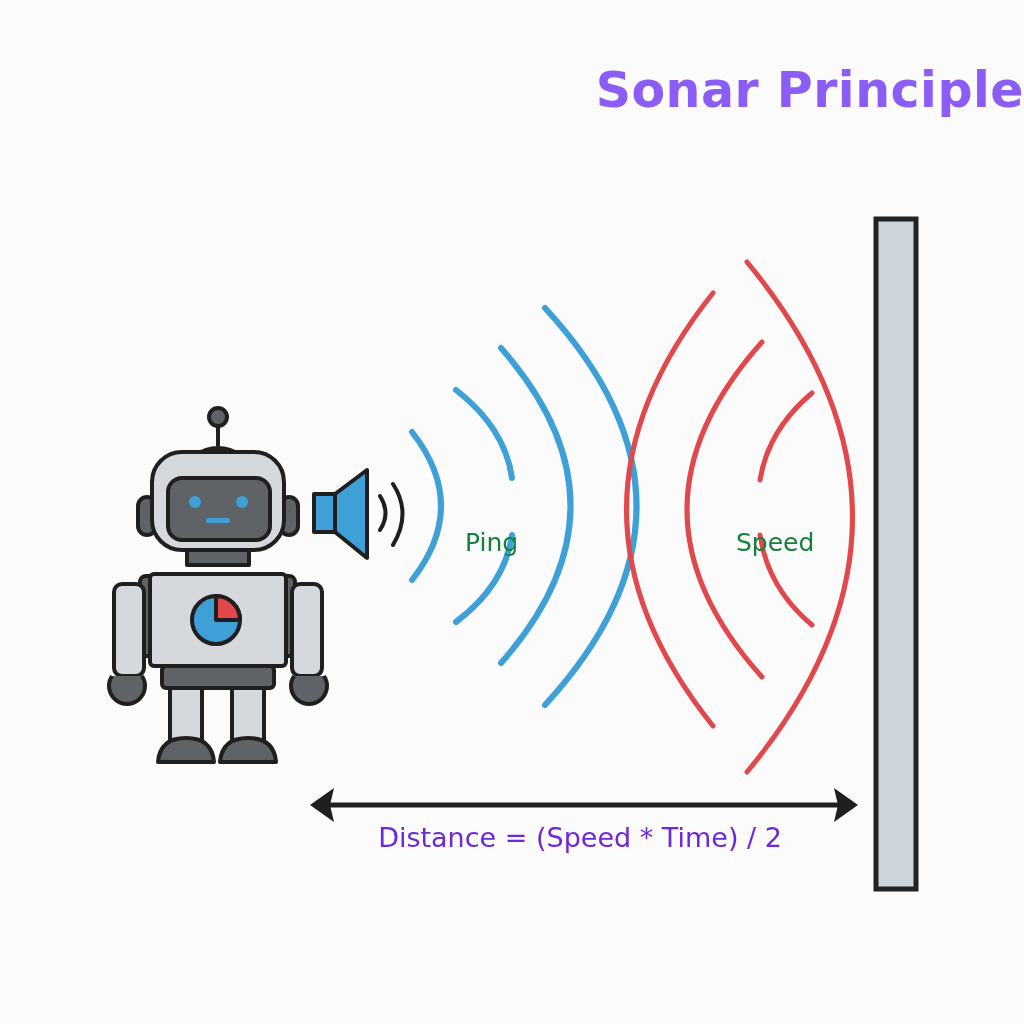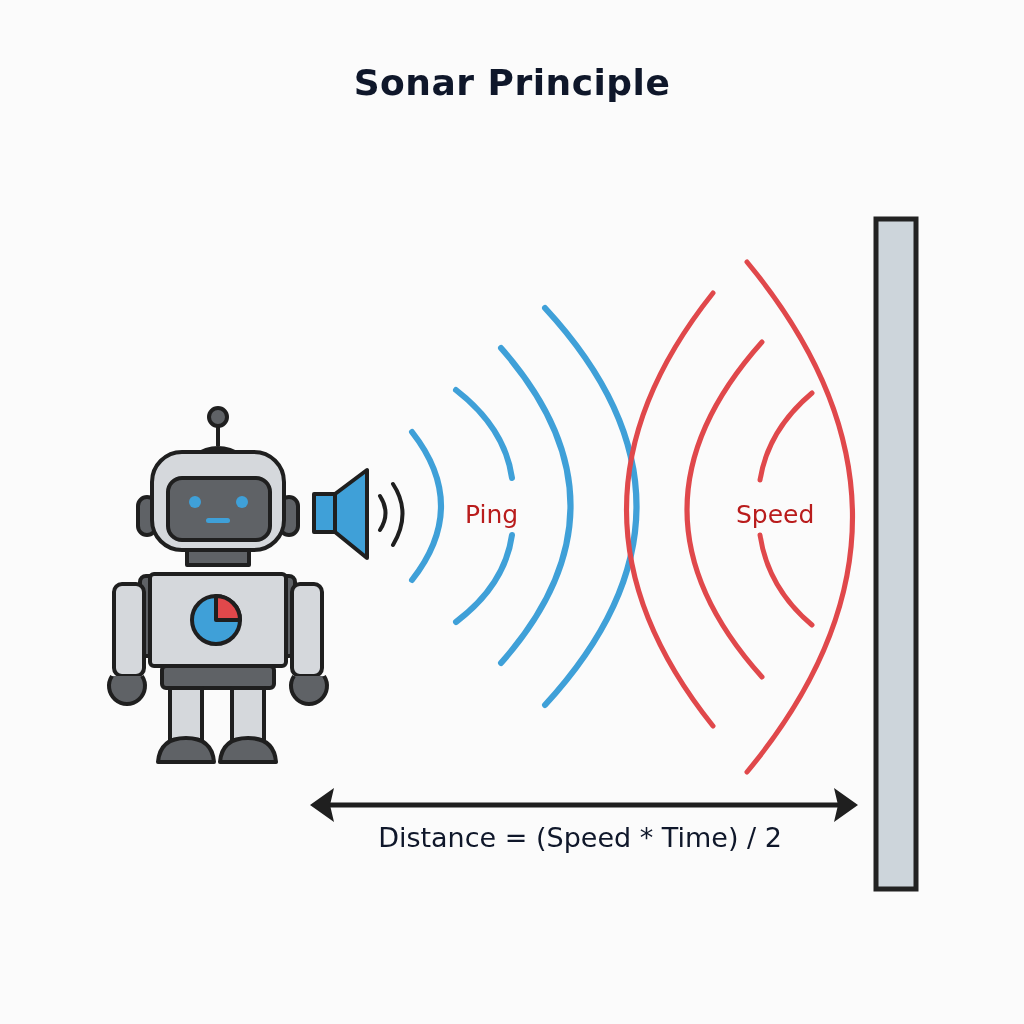--- a/index.html
+++ b/index.html
@@ -1,23 +1,23 @@
 <!DOCTYPE html>
 <html><head>
 <meta charset="utf-8">
 <style>
   html, body { margin: 0; padding: 0; background: #fbfbfb; }
   body { width: 1024px; height: 1024px; position: relative; overflow: hidden;
          font-family: "DejaVu Sans", sans-serif; }
-  .title { position: absolute; left: 0; width: 1024px; top: 62px; text-align: center;
-           font-size: 36px; font-weight: bold; color: #0f172a; letter-spacing: 0.5px; }
+  .title { position: absolute; left: 0; width: 1024px; top: 62px; text-align: right;
+           font-size: 49px; font-weight: bold; color: #8b5cf6; letter-spacing: 0.5px; }
   svg.canvas { position: absolute; left: 0; top: 0; }
-  .label { position: absolute; font-size: 25px; color: #b91c1c; }
+  .label { position: absolute; font-size: 25px; color: #15803d; margin-top: 28px; }
   .formula { position: absolute; left: 330px; width: 500px; top: 822px; text-align: center;
-             font-size: 27px; color: #0f172a; }
+             font-size: 27px; color: #6d28d9; }
 </style>
 </head>
 <body>
 
 <div class="title">Sonar Principle</div>
 
 <svg class="canvas" width="1024" height="1024" viewBox="0 0 1024 1024">
 
   <rect x="876" y="219" width="40" height="670" fill="#cdd5db" stroke="#222" stroke-width="5"></rect>
 

